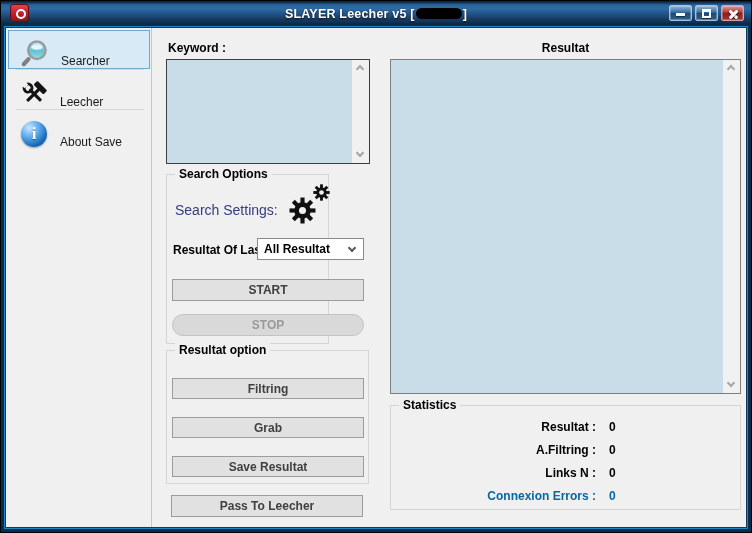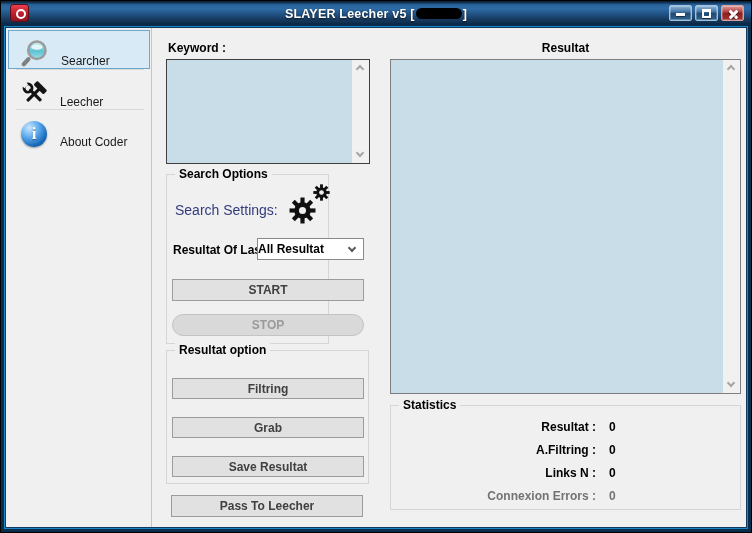--- a/index.html
+++ b/index.html
@@ -68,41 +68,41 @@
   
   .keyword-label { position:absolute; left:162px; top:13px; font-weight:bold; font-size:12px; color:#000; }
   .keyword-box { left:160px; top:31px; width:204px; height:105px; border:1px solid #3f3f3f; }
 
   .grp-search { left:160px; top:146px; width:163px; height:170px; }
   .settings-link { position:absolute; left:8px; top:27px; font-size:14px; color:#323c7e; cursor:pointer; }
   .gear-big { position:absolute; left:122px; top:22px; }
   .gear-small { position:absolute; left:146px; top:9px; }
   .rol-label { position:absolute; left:6px; top:68px; font-weight:bold; font-size:12px; color:#000; }
   .dropdown { position:absolute; left:90px; top:63px; width:107px; height:22px; background:#fff; border:1px solid #8a8a8a;
-    font-weight:bold; font-size:12px; color:#000; display:flex; align-items:center; cursor:pointer; }
+    font-weight:bold; font-size:12px; color:#000; display:flex; align-items:center; padding-left:6px; cursor:pointer; }
   .dd-chev { position:absolute; right:8px; top:6px; width:6px; height:6px; border-right:2px solid #5a5a5a; border-bottom:2px solid #5a5a5a; transform:rotate(45deg); }
   .btn-start { left:5px; top:104px; width:192px; height:22px; }
   .btn-stop  { left:5px; top:139px; width:192px; height:22px;border-radius:11px; }
 
   .grp-resopt { left:160px; top:322px; width:203px; height:134px; }
   .btn-filtring { left:5px; top:27px; width:192px; height:21px; }
   .btn-grab     { left:5px; top:66px; width:192px; height:21px; }
   .btn-save     { left:5px; top:105px; width:192px; height:21px; }
 
   .btn-pass { left:165px; top:467px; width:192px; height:22px; }
 
   
   .result-title { position:absolute; left:384px; top:13px; width:351px; text-align:center; font-weight:bold; font-size:12px; color:#000; }
   .result-box { left:384px; top:31px; width:351px; height:335px; border:1px solid #7e7e7e; }
 
   .grp-stats { left:384px; top:377px; width:351px; height:105px; }
   .stat-row { position:absolute; left:0; width:100%; height:20px; display:flex; align-items:center; font-size:12px; font-weight:bold; color:#000; }
   .stat-label { flex:0 0 205px; text-align:right; }
   .stat-value { margin-left:13px; }
-  .stat-row.muted .stat-label, .stat-row.muted .stat-value { color:#737373; }
+  .stat-row.muted .stat-label, .stat-row.muted .stat-value { color:#0369a1; }
 </style>
 </head>
 <body>
 
 <div class="window">
 
   <div class="titlebar">
     <div class="app-icon"></div>
     <div class="title">
       <span>SLAYER Leecher v5 [</span>
@@ -160,21 +160,21 @@
             </g>
           </svg>
         </span>
         <span>Leecher</span>
       </div>
       <div class="side-sep" style="top:81px;"></div>
       <div class="side-item" style="top:82px;">
         <span class="icon-wrap">
               <span class="info-icon"></span>
             </span>
-        <span>About Coder</span>
+        <span>About Save</span>
       </div>
     </div>
 
     <div class="keyword-label">Keyword :</div>
     <div class="textbox keyword-box">
       <div class="scrollbar">
         <div class="sb-arrow up">
               <span class="chev"></span>
             </div>
         <div class="sb-arrow down">

